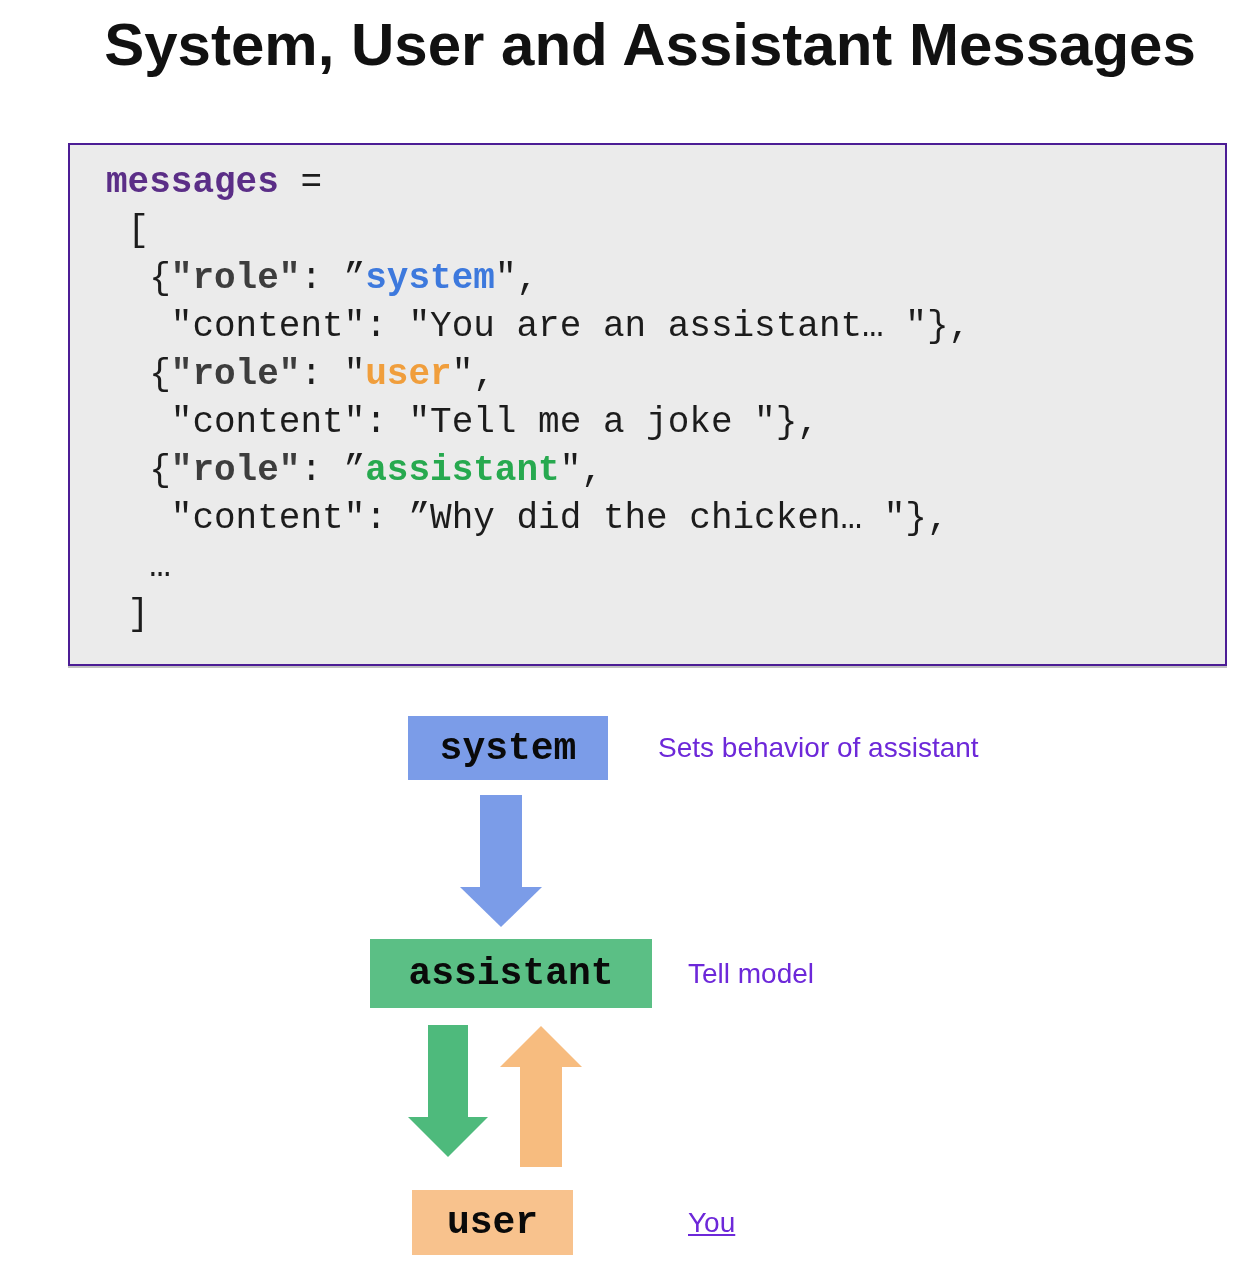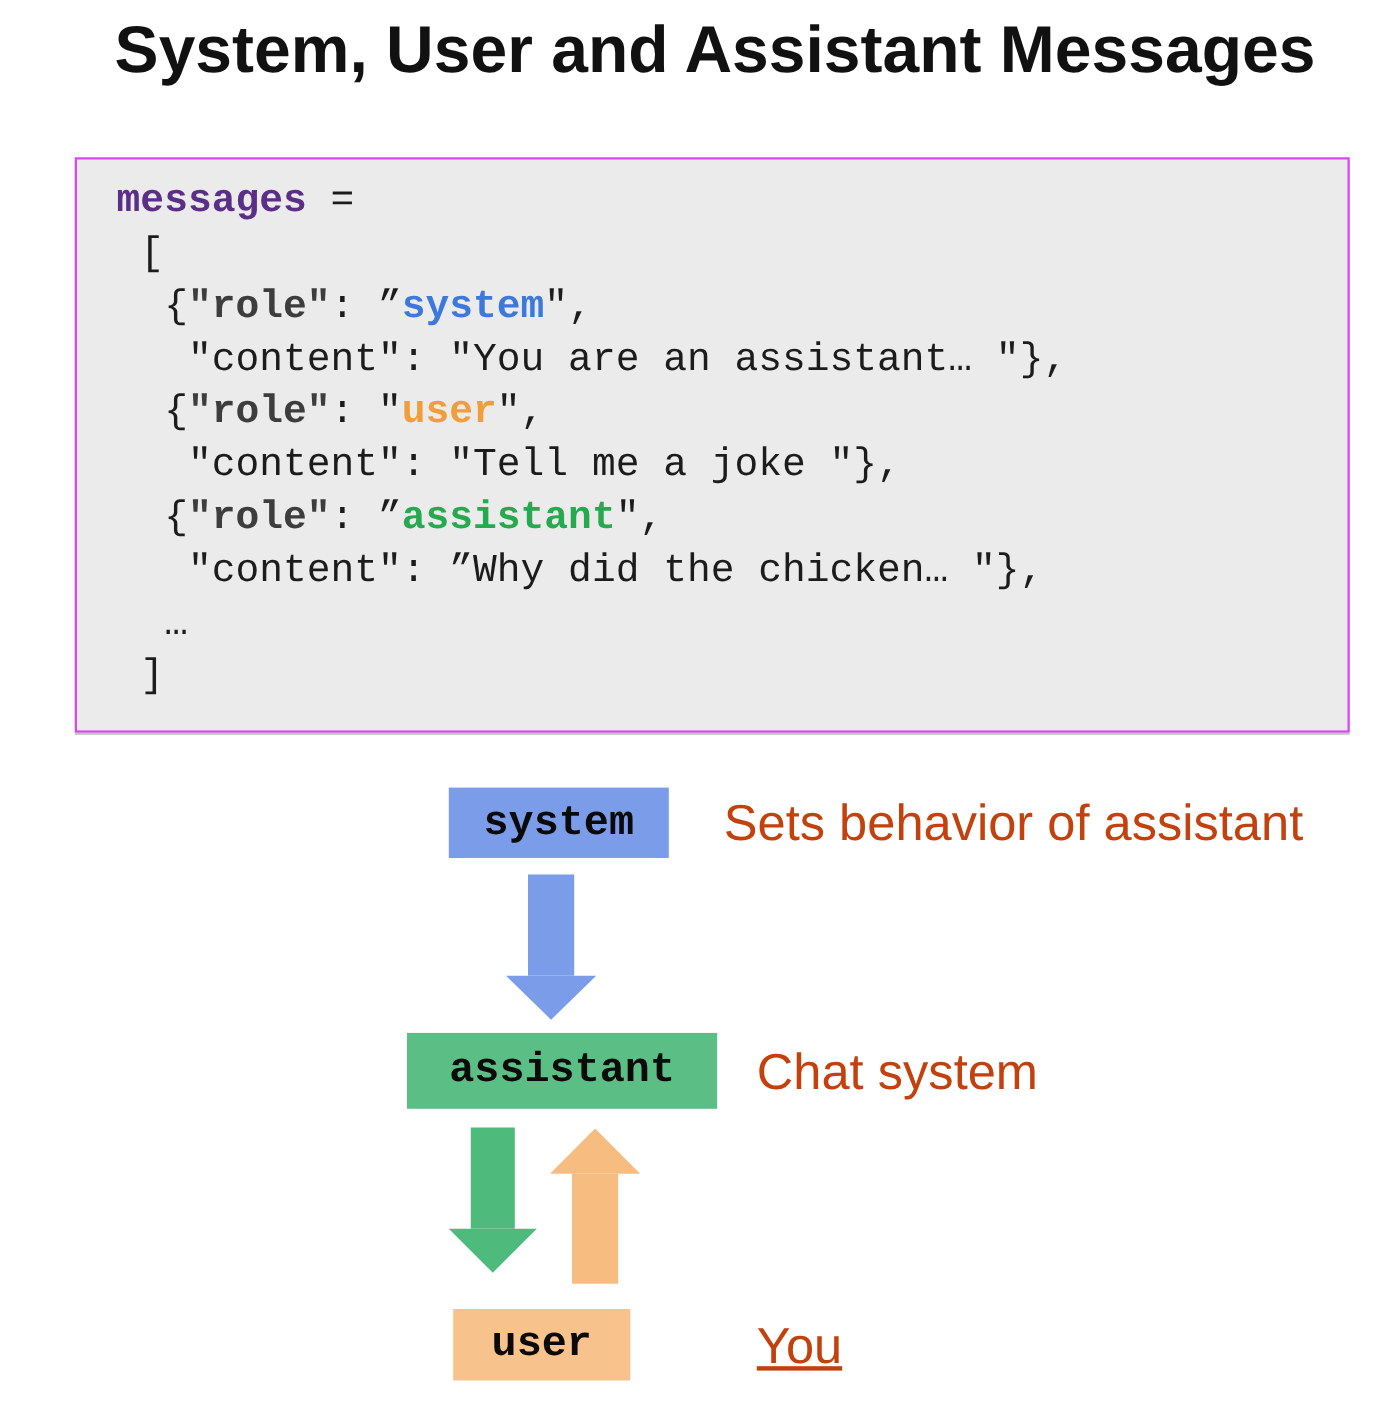--- a/index.html
+++ b/index.html
@@ -12,21 +12,21 @@
   .title{
     position:absolute;top:10px;left:0;width:100%;
     text-align:center;font-size:60px;font-weight:700;color:#111111;
     letter-spacing:0;
     padding-left:20px;
   }
 
   
   .codebox{
     position:absolute;left:68px;top:143px;width:1159px;height:523px;
-    background:#ebebeb;border:2px solid #d946ef;box-sizing:border-box;
+    background:#ebebeb;border:2px solid #4c1d95;box-sizing:border-box;
     box-shadow:0 2px 0 rgba(120,120,120,.45);
   }
   #code{
     margin:0;padding:14px 0 0 36px;
     font-family:"Liberation Mono", monospace;
     font-size:36px;line-height:48px;white-space:pre;color:#1c1c1c;
   }
   .code-line{height:48px;}
   .tok-plain{color:#1c1c1c;}
   .tok-var{color:#5b2e87;font-weight:bold;}
@@ -40,21 +40,21 @@
     position:absolute;display:flex;align-items:center;justify-content:center;
     font-family:"Liberation Mono", monospace;font-weight:bold;font-size:38px;
     color:#0a0a0a;
   }
   #node-system{left:408px;top:716px;width:200px;height:64px;}
   #node-assistant{left:370px;top:939px;width:282px;height:69px;}
   #node-user{left:412px;top:1190px;width:161px;height:65px;}
 
   .desc{
     position:absolute;display:flex;align-items:center;
-    font-size:46px;color:#c2410c;
+    font-size:28px;color:#6d28d9;
   }
   #desc-system{left:658px;top:716px;height:64px;}
   #desc-assistant{left:688px;top:939px;height:69px;}
   #desc-user{left:688px;top:1190px;height:65px;text-decoration:underline;}
 
   
   .arrow{position:absolute;display:flex;flex-direction:column;align-items:center;}
   .shaft{display:block;}
   .head{width:0;height:0;display:block;}
 
@@ -90,21 +90,21 @@
 
   <div class="arrow" id="arrow-blue">
     <span class="shaft"></span>
     <span class="head"></span>
   </div>
 
   <div class="node" id="node-assistant" style="background-color: rgb(91, 191, 133);">
     <span>assistant</span>
   </div>
   <div class="desc" id="desc-assistant">
-    <span>Chat system</span>
+    <span>Tell model</span>
   </div>
 
   <div class="arrow" id="arrow-green">
     <span class="shaft"></span>
     <span class="head"></span>
   </div>
 
   <div class="arrow" id="arrow-orange">
     <span class="head"></span>
     <span class="shaft"></span>

